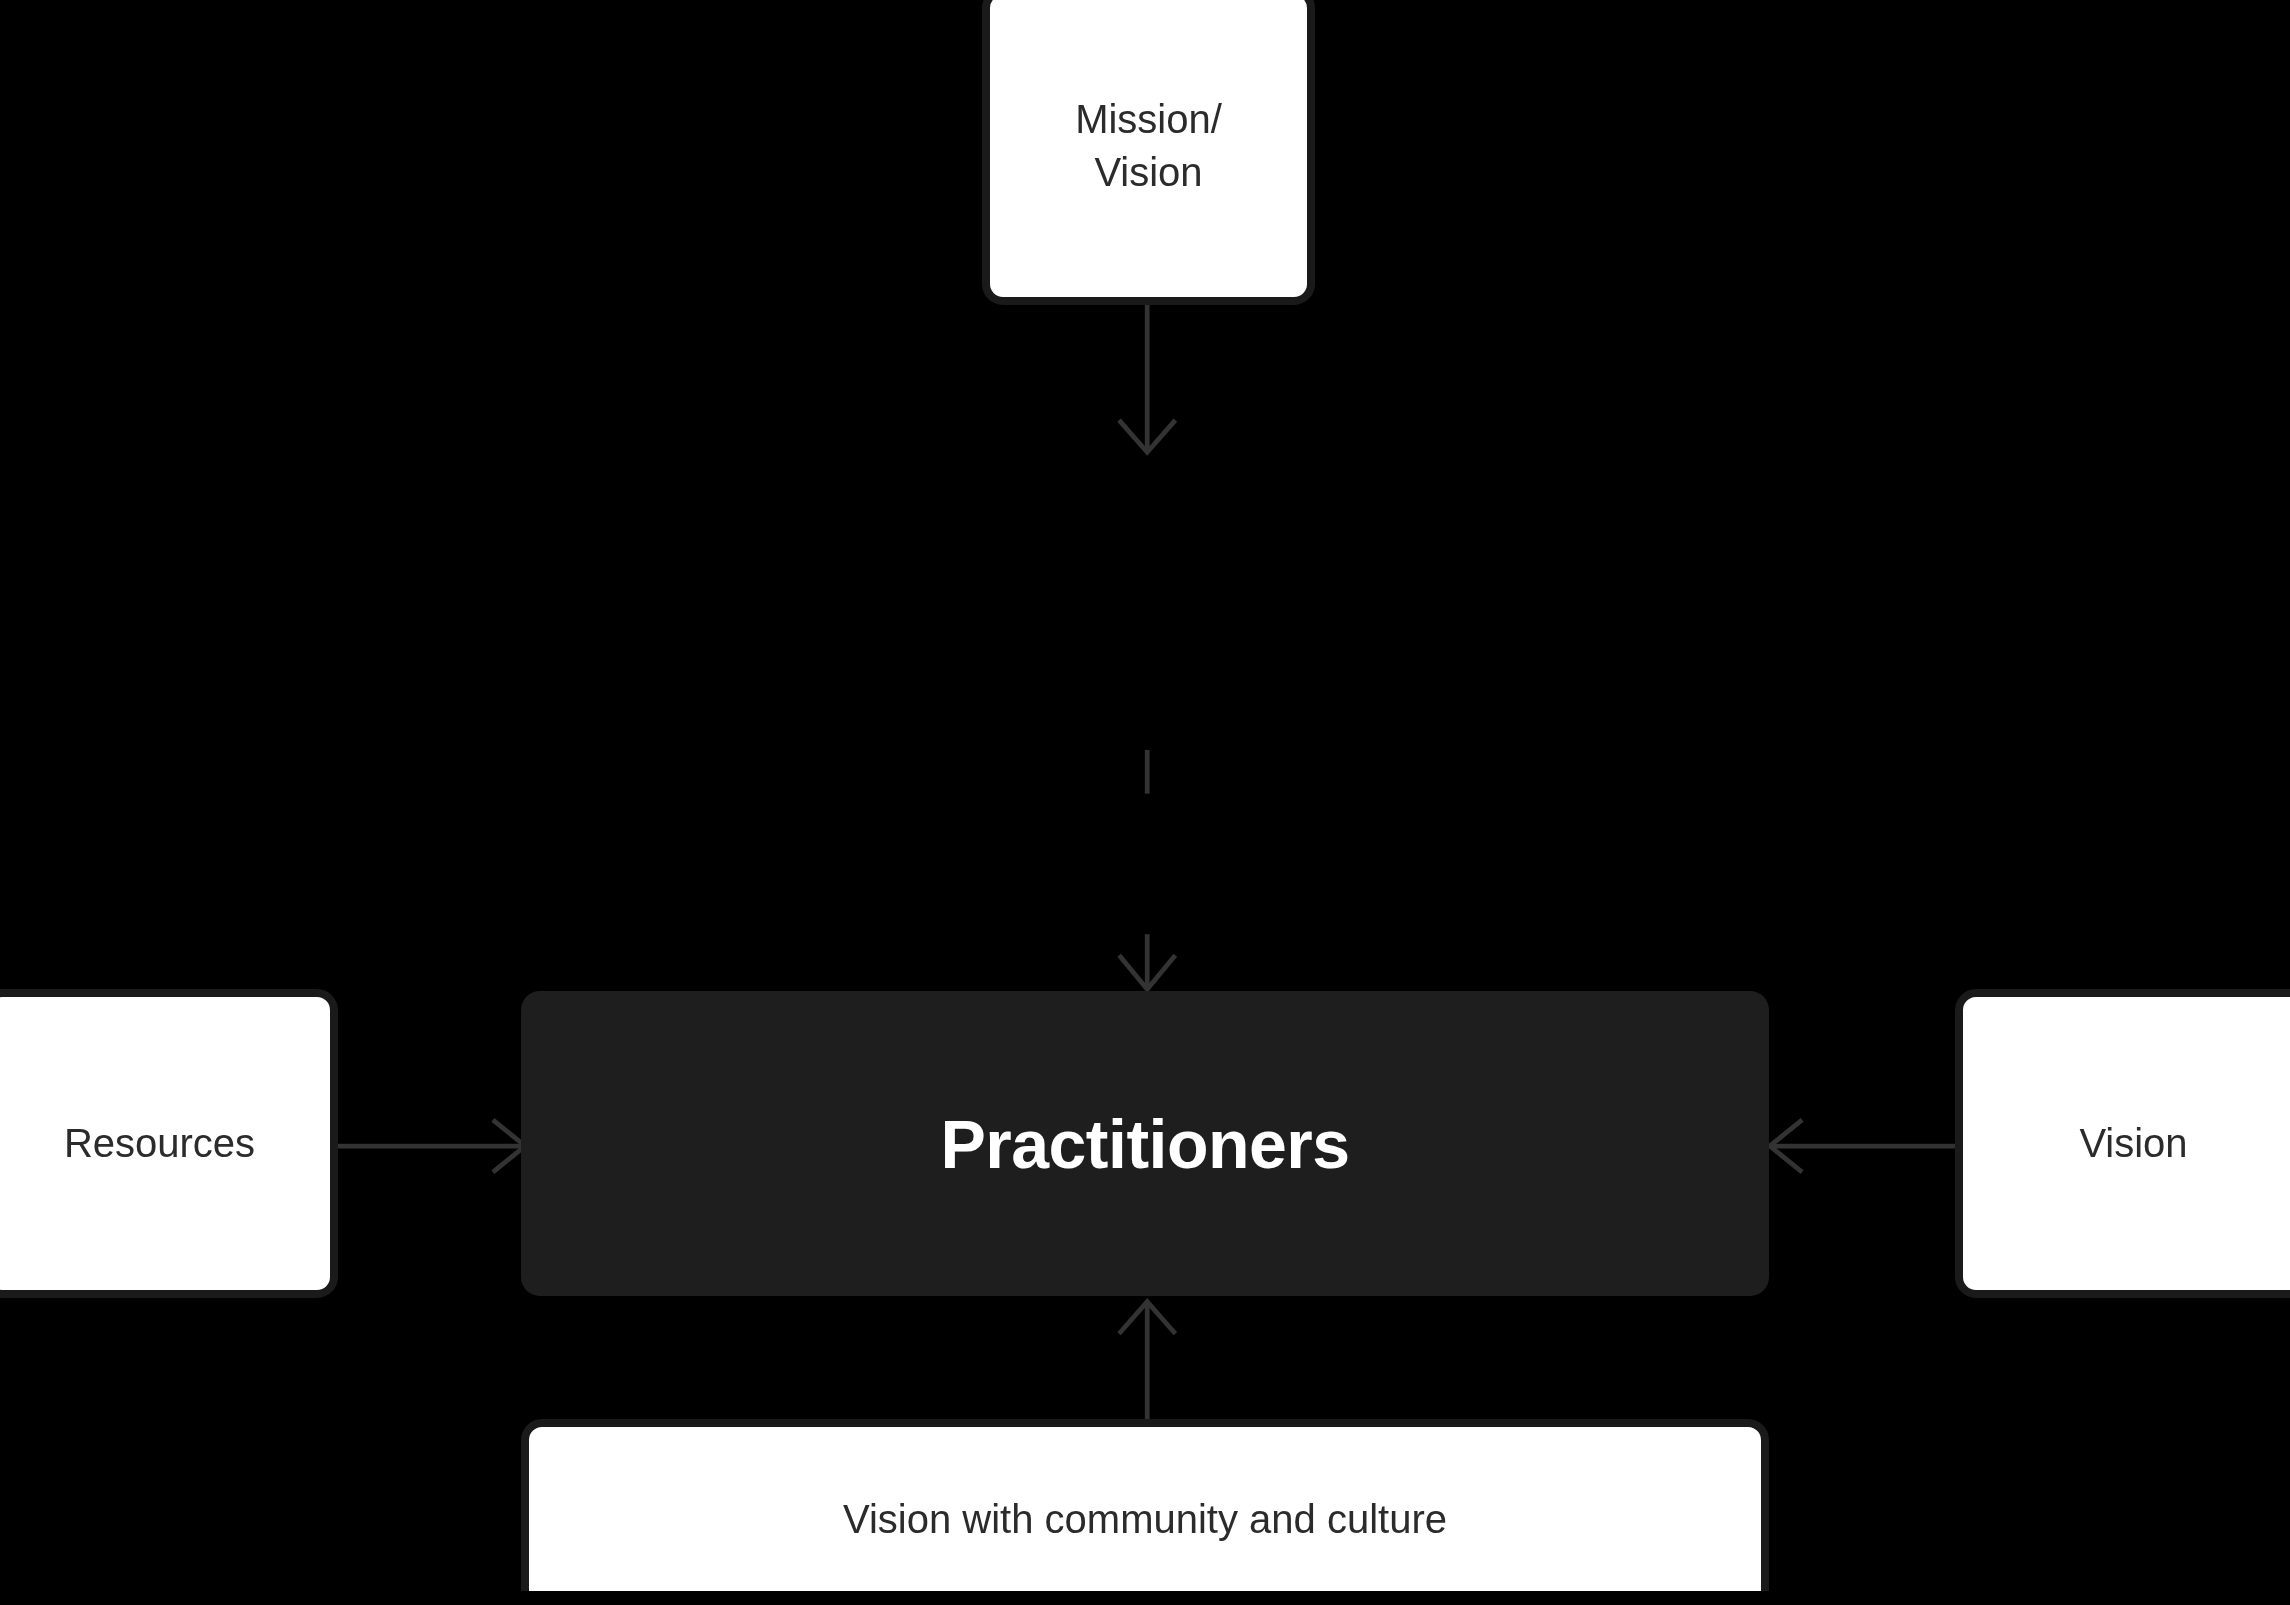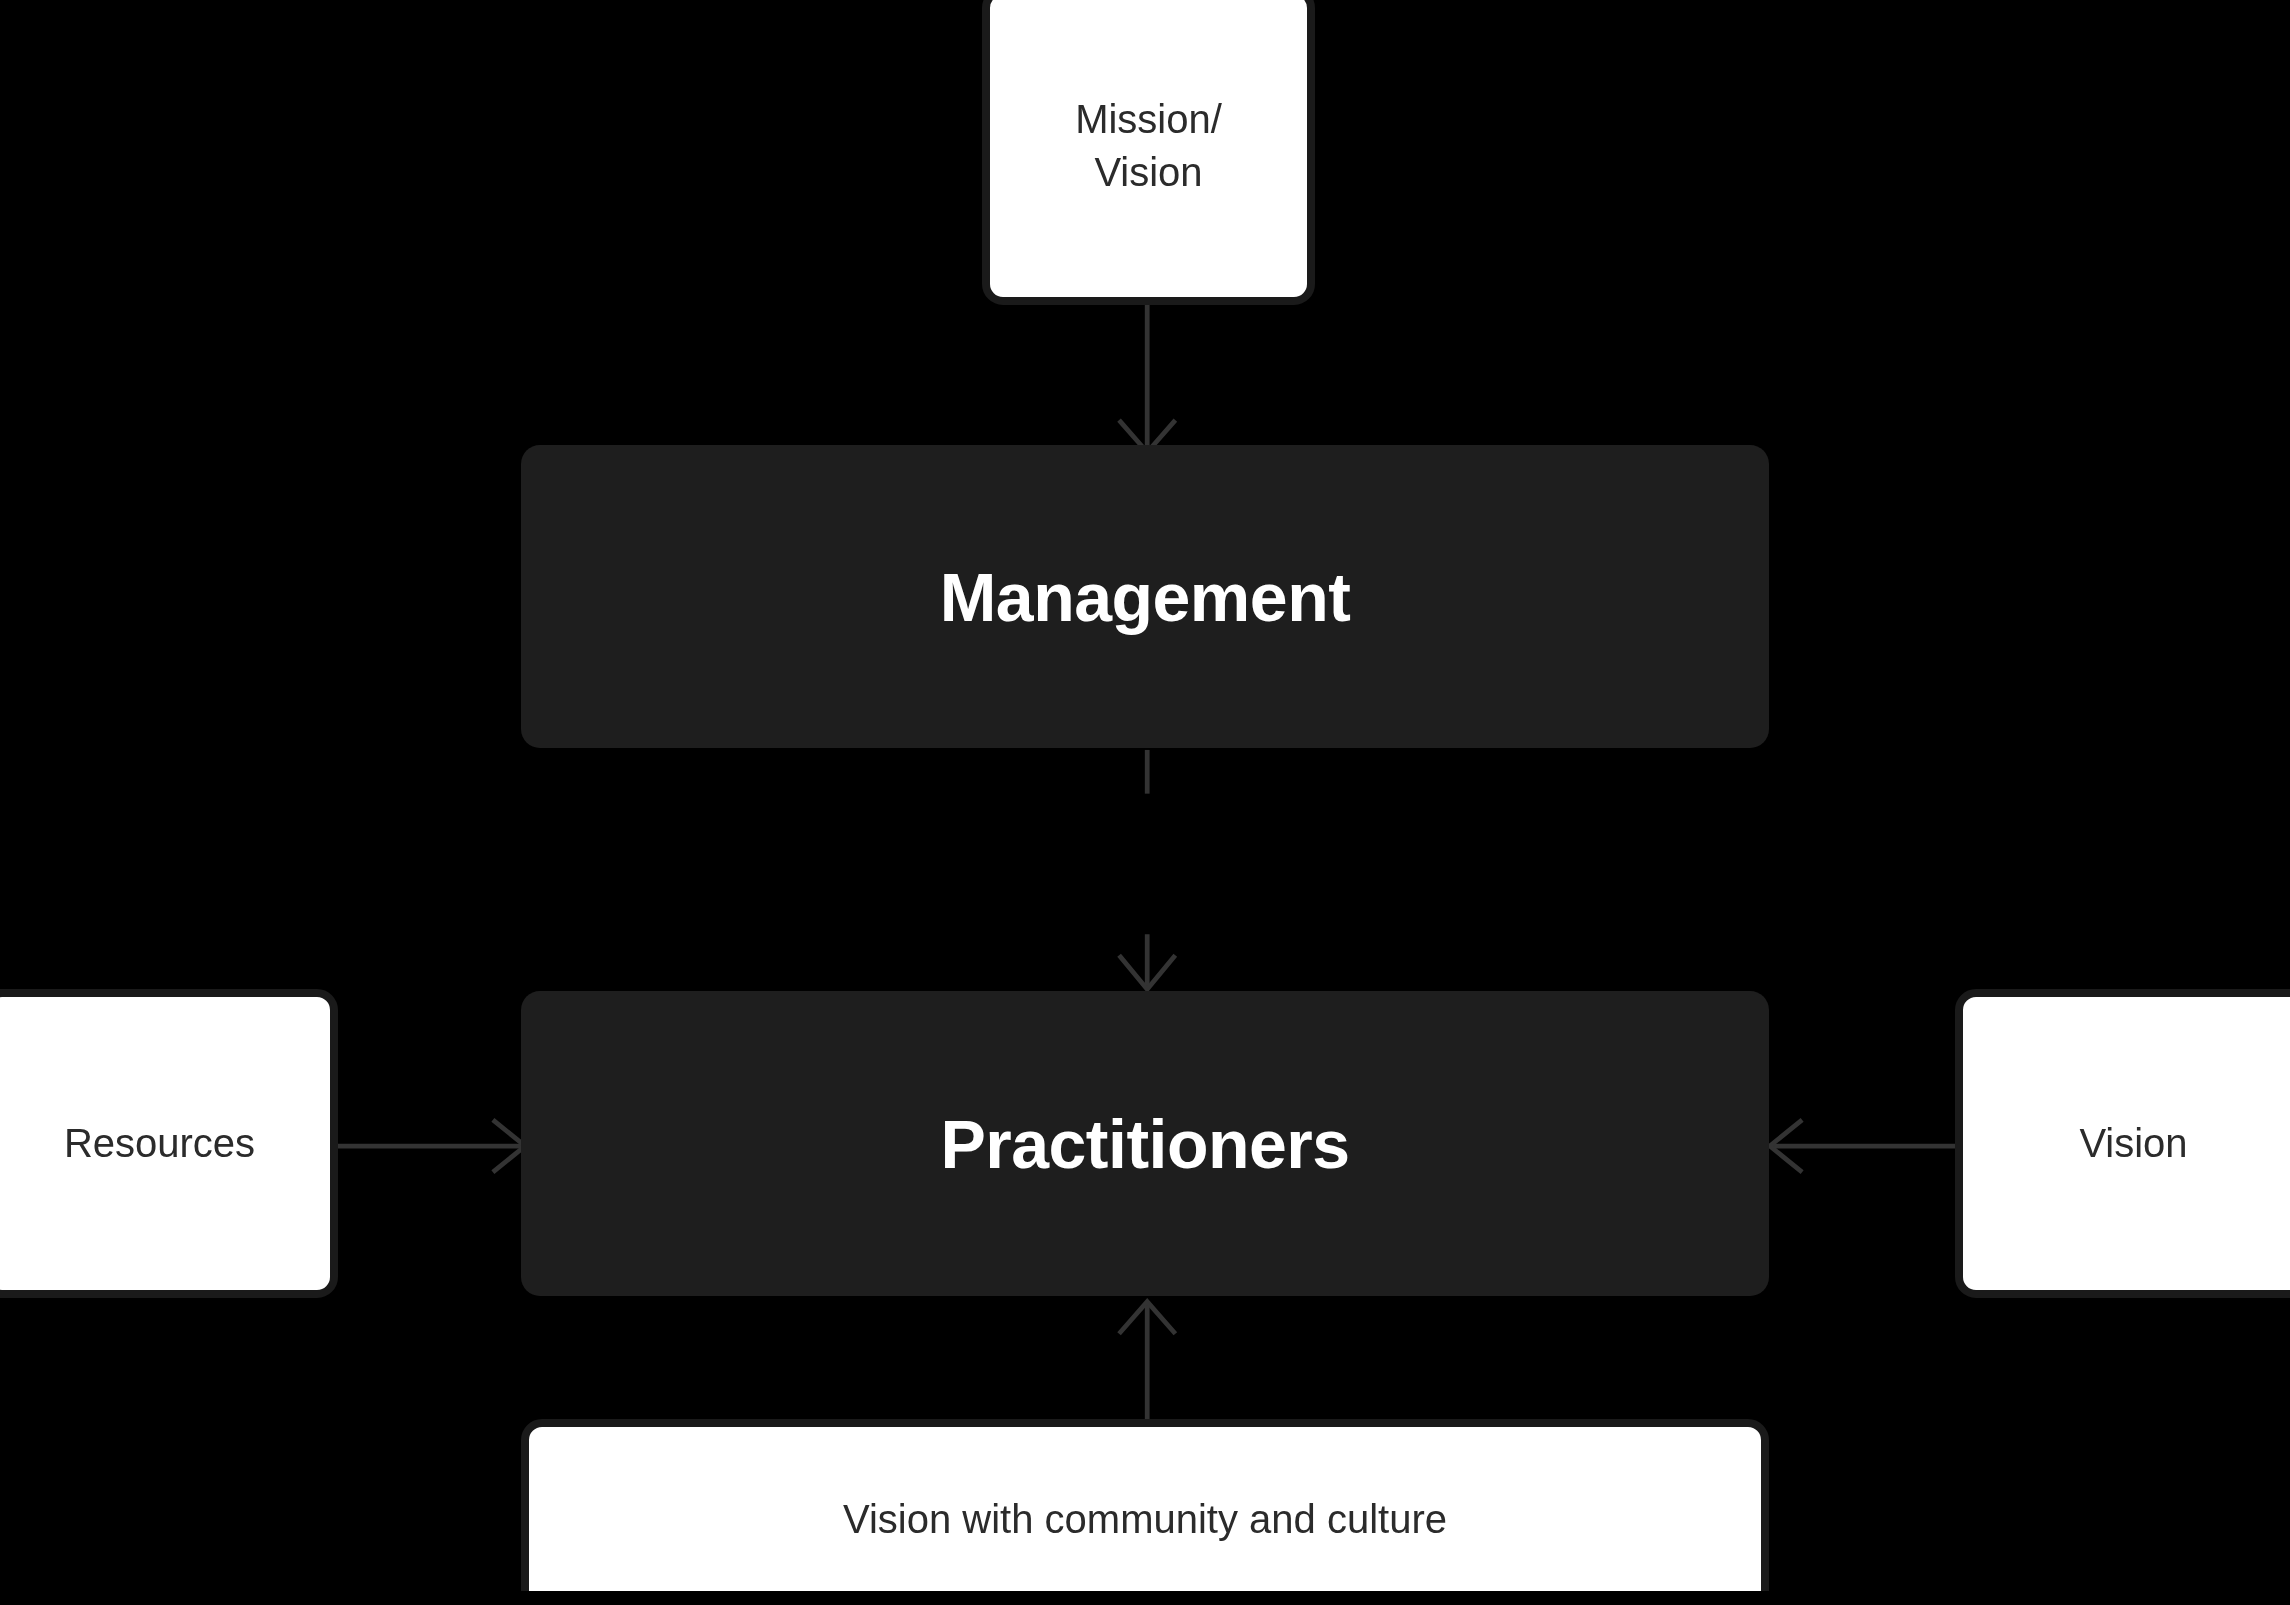--- a/index.html
+++ b/index.html
@@ -96,23 +96,20 @@
 
 <div id="canvas">
 
   <div class="node light" id="node-mission">
     <div>
       <span>Mission/</span><br>
       <span>Vision</span>
     </div>
   </div>
 
-  <div class="node dark" id="node-management">
-    <span>Management</span>
-  </div>
 
   <div class="node dark" id="node-practitioners">
     <span>Practitioners</span>
   </div>
 
   <div class="node light" id="node-resources">
     <span>Resources</span>
   </div>
 
   <div class="node light" id="node-skills">

